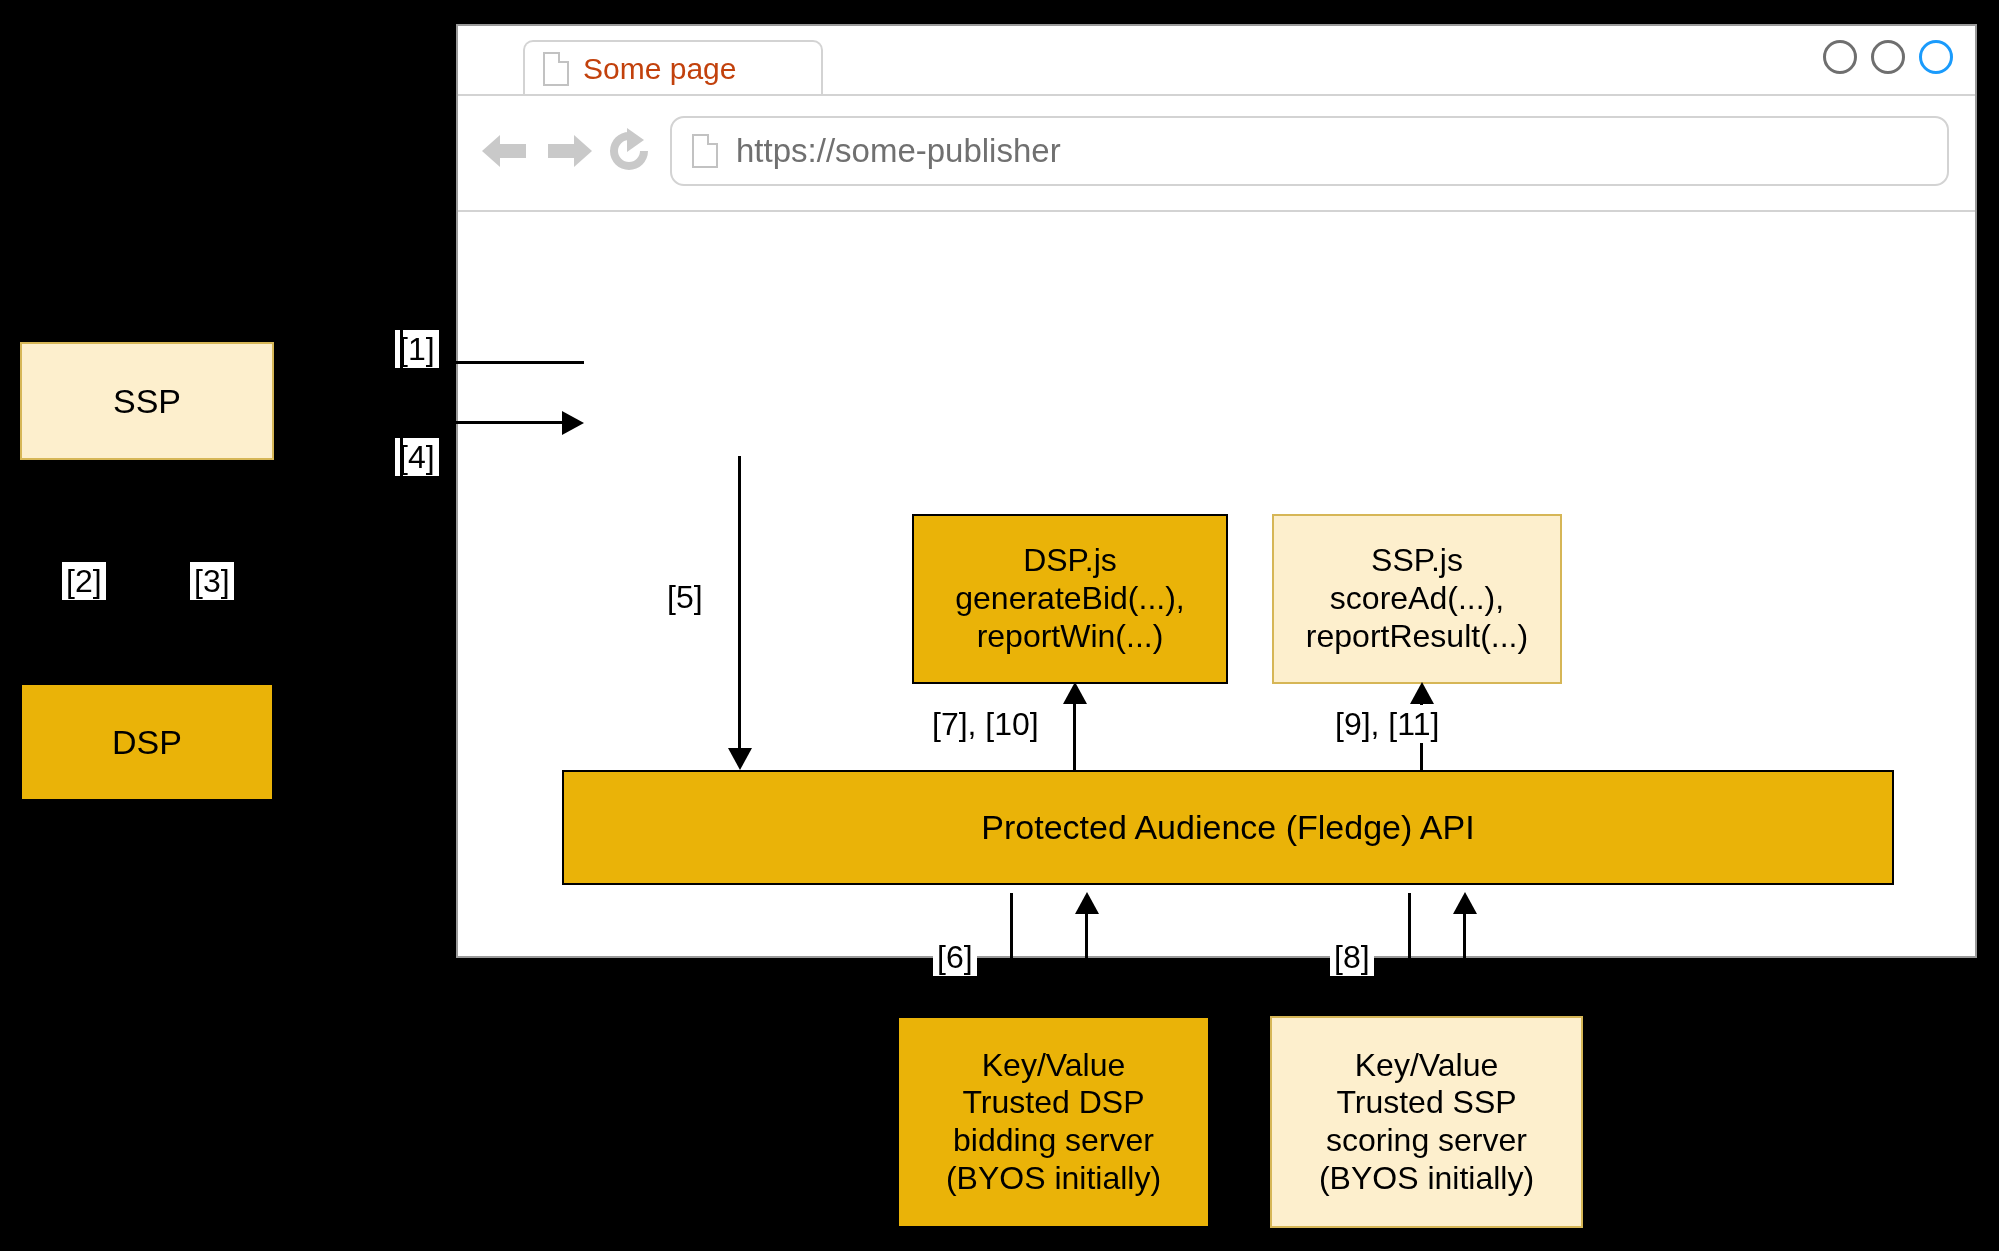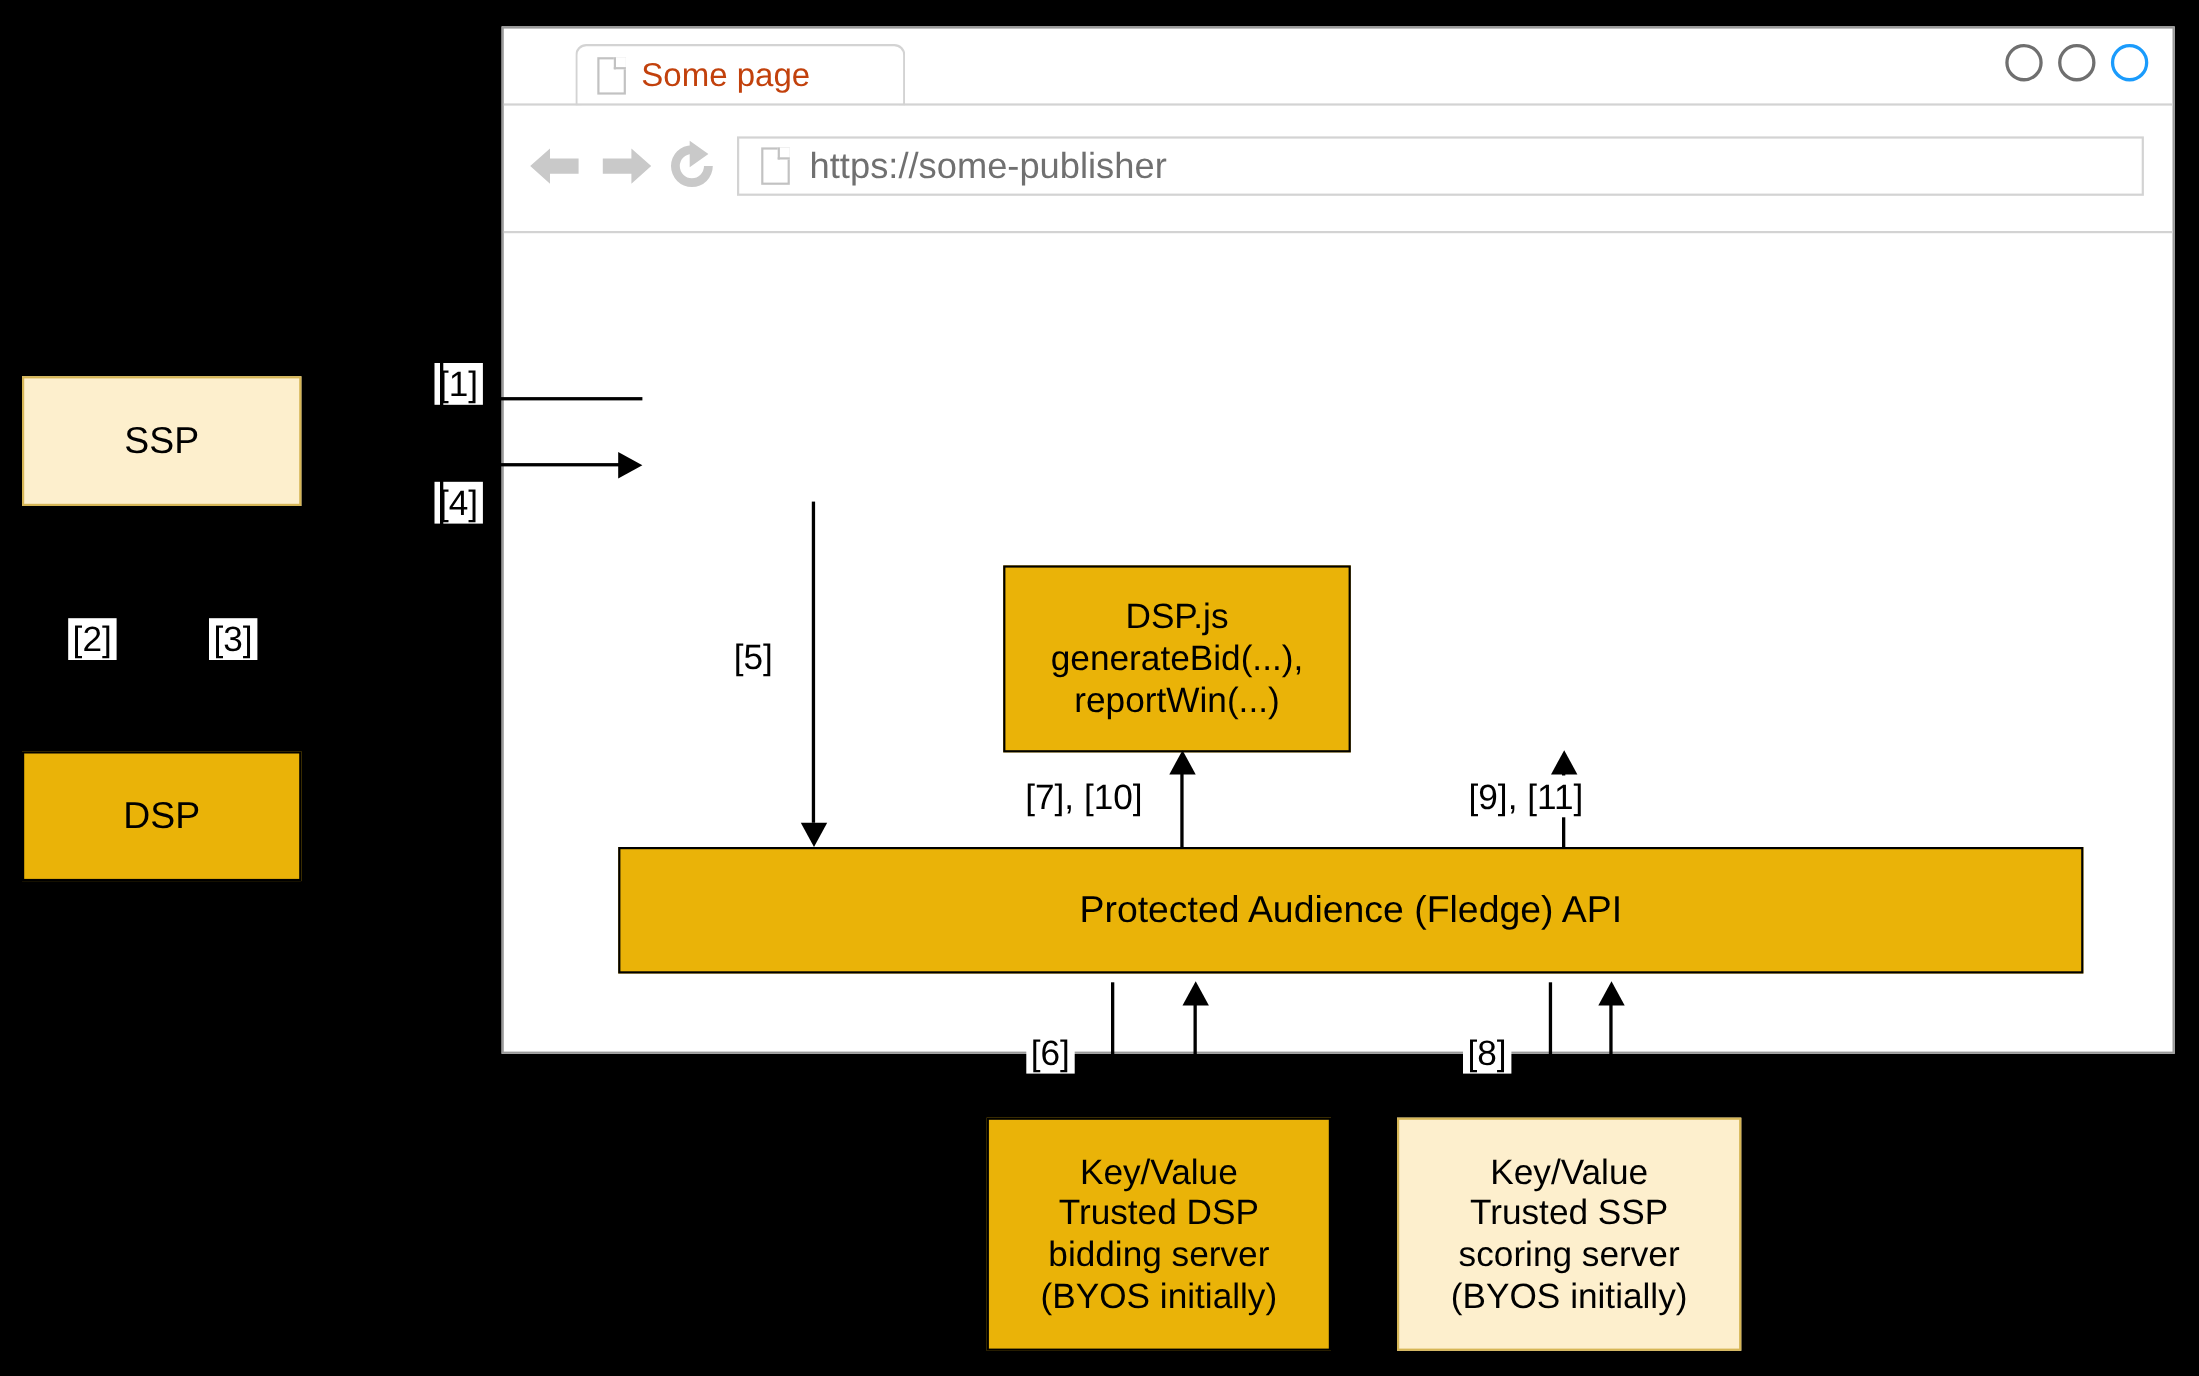--- a/index.html
+++ b/index.html
@@ -136,24 +136,24 @@
   }
   .nav-arrow svg { display: block; }
   #reload-icon {
     width: 50px;
     height: 50px;
     margin-right: 16px;
     flex: 0 0 auto;
   }
   #url-bar {
     flex: 1 1 auto;
-    height: 54px;
+    height: 70px;
     margin-right: 26px;
     border: 2px solid #d3d3d3;
-    border-radius: 0;
+    border-radius: 14px;
     background: #ffffff;
     box-sizing: border-box;
     display: flex;
     align-items: center;
     padding-left: 20px;
   }
   #url-text {
     font-size: 33px;
     color: #707070;
     margin-left: 18px;
@@ -290,20 +290,27 @@
   <div class="step-label" style="left:663px; top:578px;">[5]</div>
 
   <div class="box box-white" id="dsp-js-box">
     <span class="lines">
       <span>DSP.js</span><br>
       <span>generateBid(...),</span><br>
       <span>reportWin(...)</span>
     </span>
   </div>
 
+  <div class="box box-yellow" id="ssp-js-box">
+    <span class="lines">
+      <span>SSP.js</span><br>
+      <span>scoreAd(...),</span><br>
+      <span>reportResult(...)</span>
+    </span>
+  </div>
 
   <div class="conn vline" style="left:1073px; top:700px; height:72px;"></div>
   <div class="arrowhead arrow-up" style="left:1063px; top:682px;"></div>
   <div class="step-label" style="left:928px; top:705px;">[7], [10]</div>
 
   <div class="conn vline" style="left:1420px; top:700px; height:72px;"></div>
   <div class="arrowhead arrow-up" style="left:1410px; top:682px;"></div>
   <div class="step-label" style="left:1331px; top:705px;">[9], [11]</div>
 
   <div class="box box-white" id="fledge-box">

